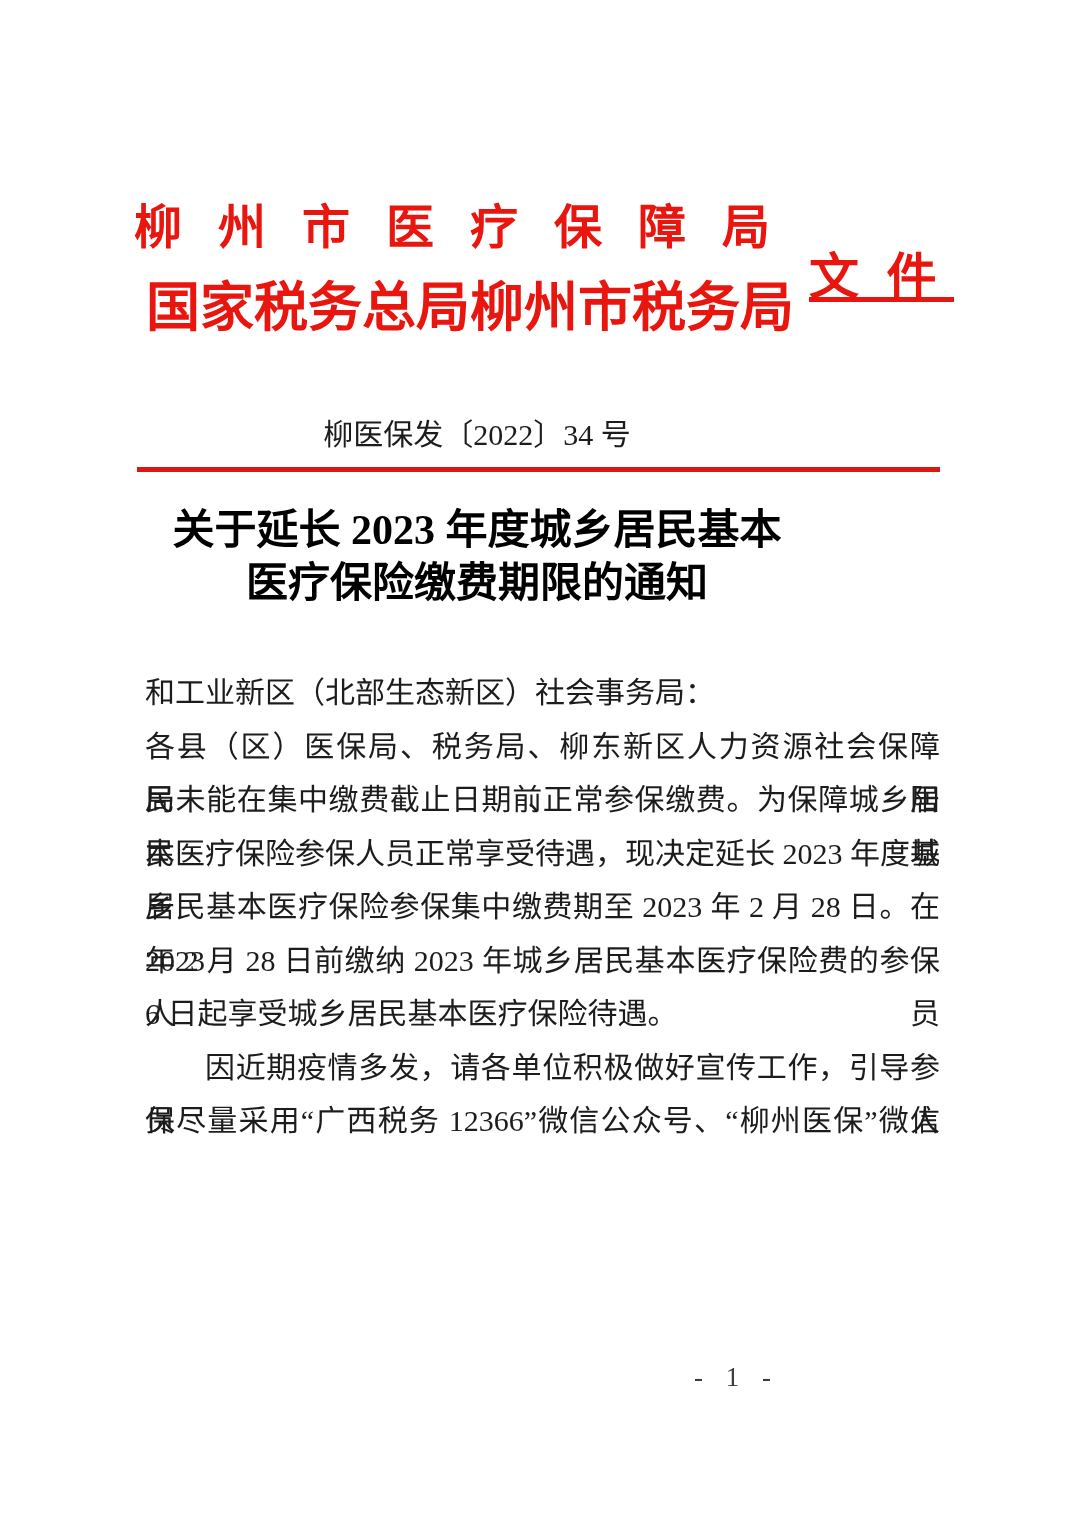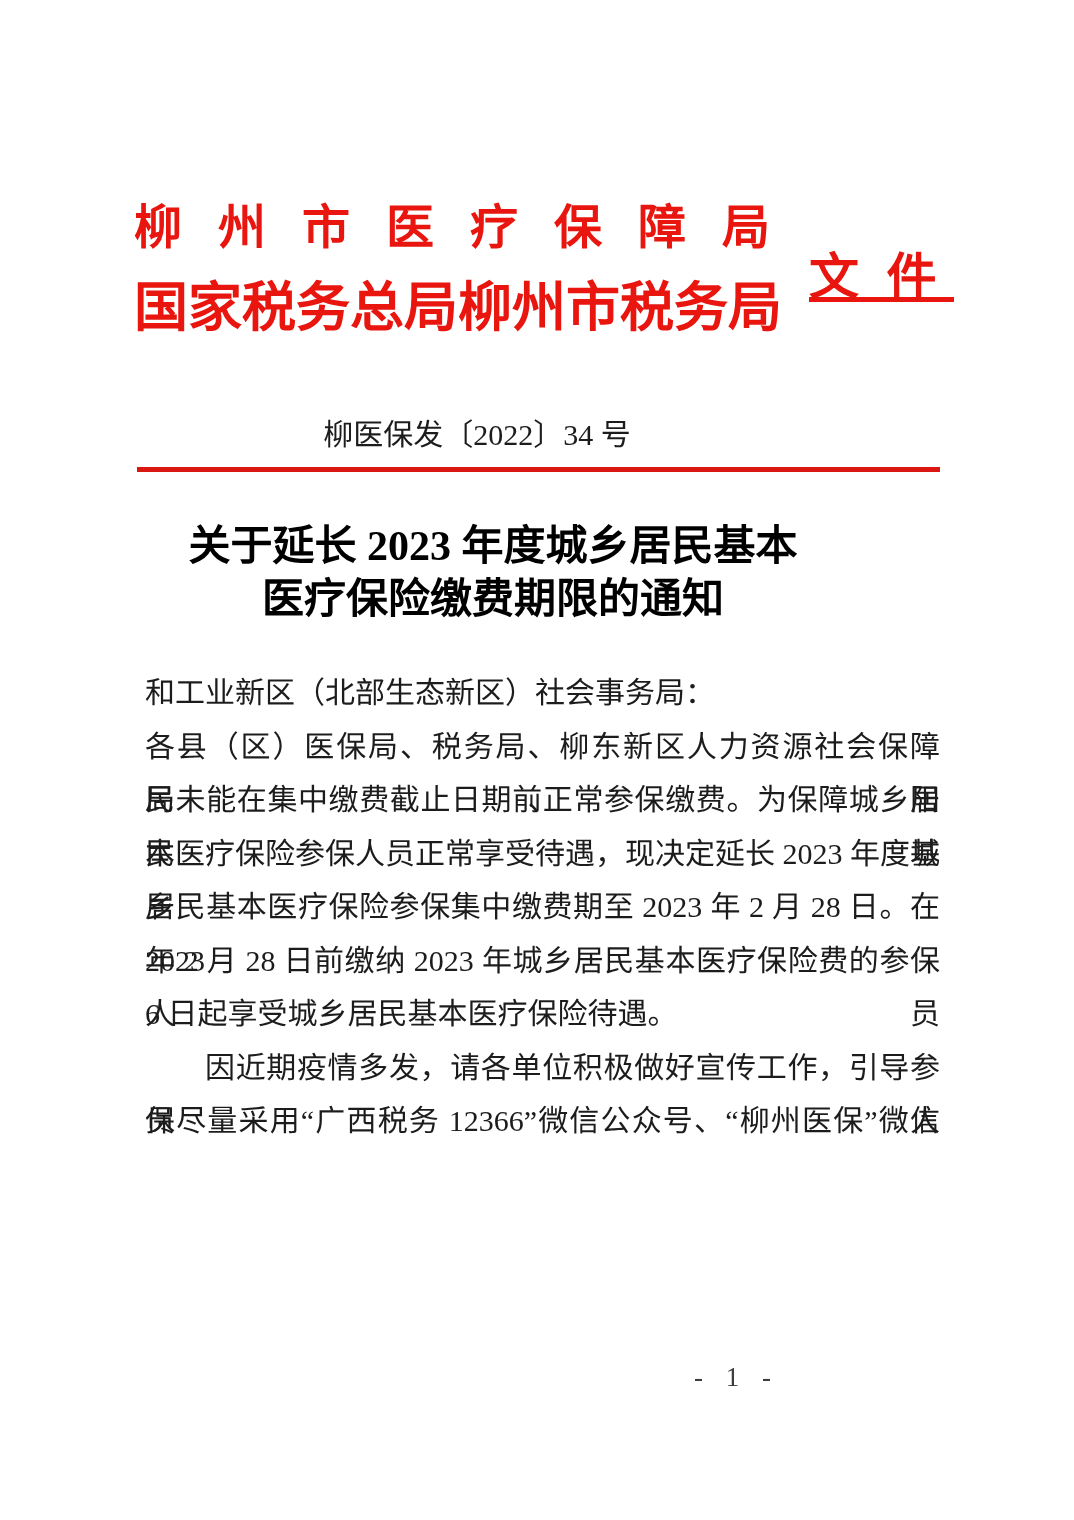--- a/index.html
+++ b/index.html
@@ -25,20 +25,21 @@
   .agency-line1{
     font-size:48px;font-weight:bold;line-height:1.05;
     letter-spacing:0.75em;white-space:nowrap;
     color:var(--header-red);
   }
   .agency-line2{
     margin-top:27px;
     font-size:54px;font-weight:bold;line-height:1.05;
     letter-spacing:0;white-space:nowrap;
     color:var(--header-red);
+    margin-left:12px;
   }
   .doc-type{
     position:absolute;top:49px;right:-24px;
     font-size:50px;font-weight:bold;line-height:1;
     letter-spacing:0.55em;white-space:nowrap;
     color:var(--header-red);
     text-decoration:underline;
   }
   
   .doc-number{
@@ -47,21 +48,21 @@
     font-size:30px;line-height:40px;
     color:var(--body-text);
   }
   .red-rule{
     position:absolute;top:467px;left:137px;
     width:803px;height:5px;
     background:var(--rule-red);
   }
   
   .doc-title{
-    position:absolute;top:504px;left:0;width:100%;margin:16px;
+    position:absolute;top:504px;left:0;width:100%;margin:0;
     text-align:center;
     font-size:42px;font-weight:bold;line-height:53px;
     color:#000;
   }
   
   .doc-body{
     position:absolute;top:666px;left:145px;width:795px;
     font-size:30px;line-height:53.5px;
     color:var(--body-text);
   }

